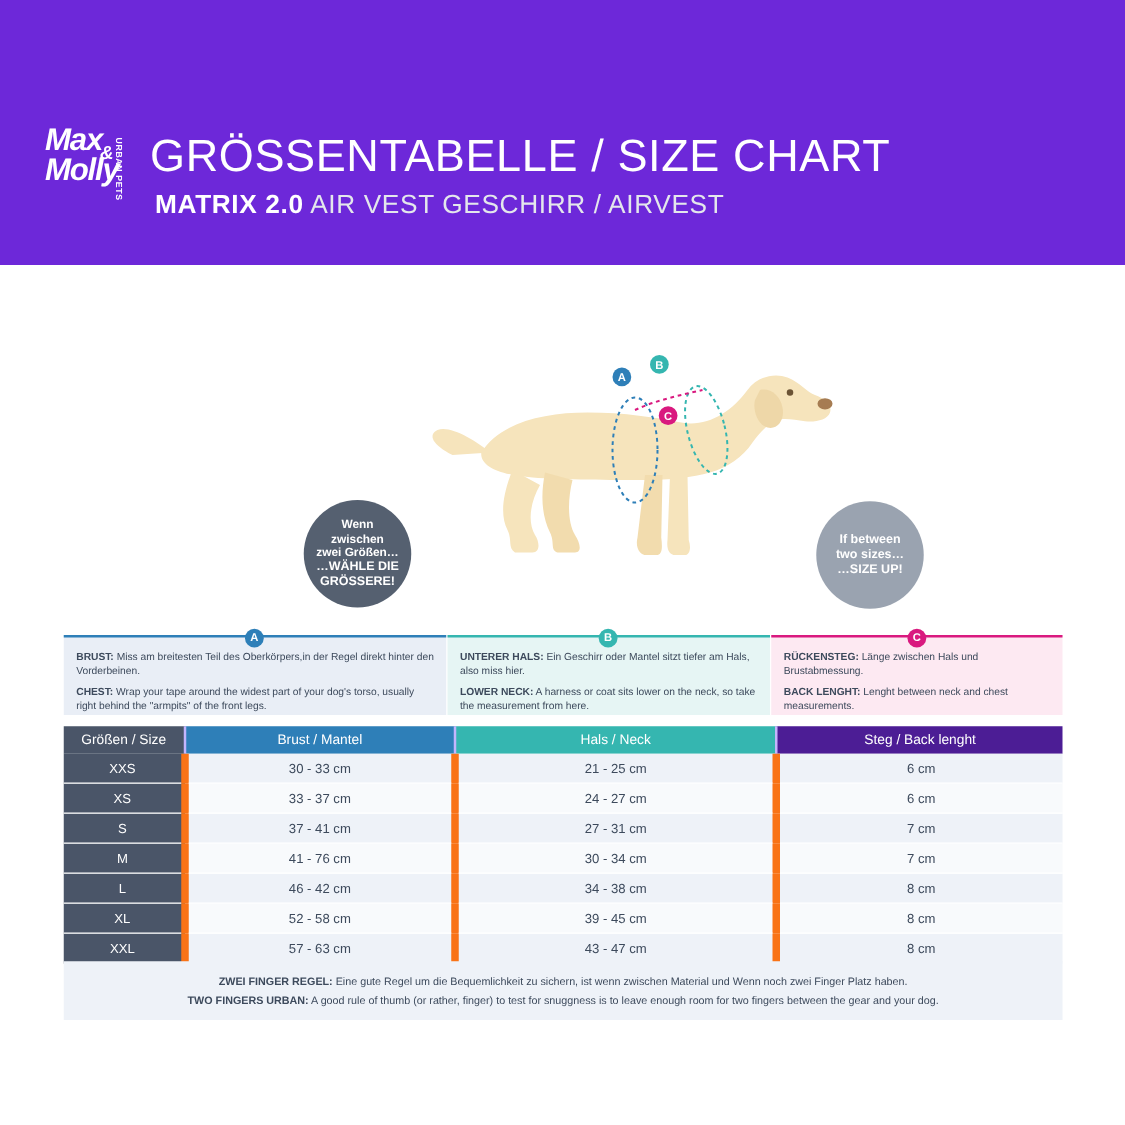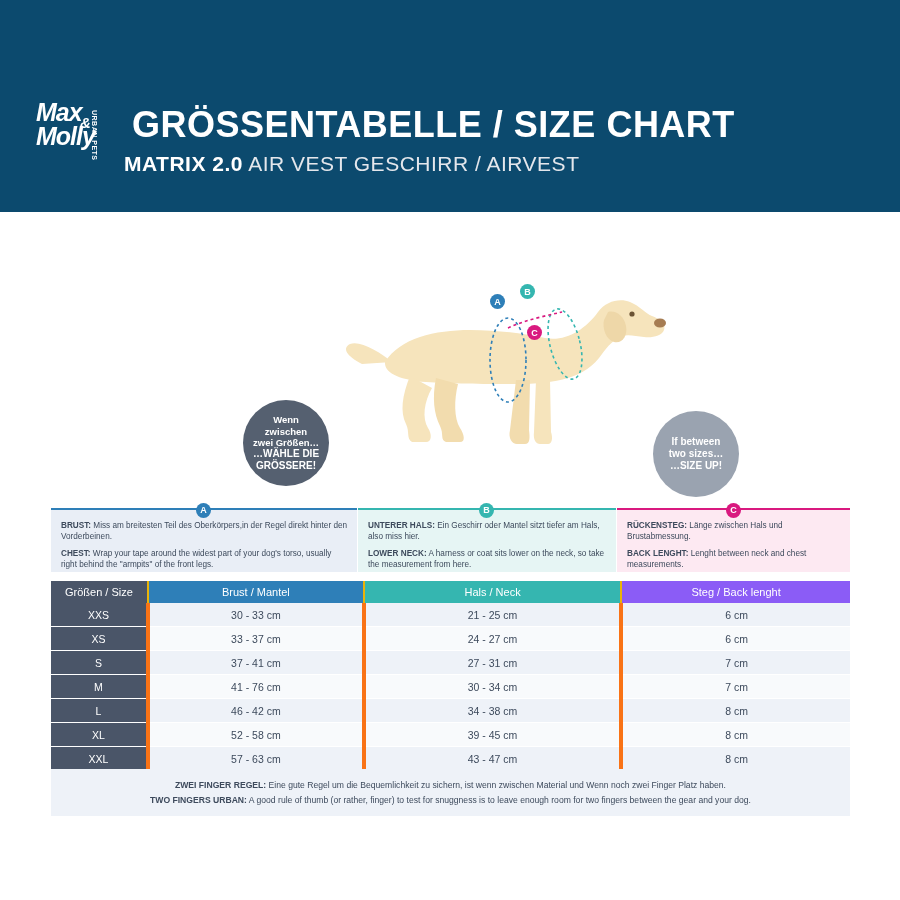--- a/index.html
+++ b/index.html
@@ -8,42 +8,42 @@
     background:#ffffff;
     font-family:"Liberation Sans", sans-serif;
     color:#3d4a5c;
     overflow:hidden;
   }
   .page{position:relative;width:900px;height:900px;}
 
   
   .header{
     position:absolute;left:0;top:0;width:900px;height:212px;
-    background:#0c4a6e;
+    background:#6d28d9;
   }
   .logo{
     position:absolute;left:36px;top:96px;width:80px;height:76px;
     color:#fff;
   }
   .logo .l1,.logo .l2{
     font-weight:bold;font-style:italic;letter-spacing:-1px;
   }
   .logo .l1{position:absolute;left:0;top:2px;font-size:25px;}
   .logo .l2{position:absolute;left:0;top:26px;font-size:25px;}
   .logo .amp{
     position:absolute;left:44px;top:18px;font-size:15px;font-weight:bold;font-style:italic;
   }
   .logo .urban{
     position:absolute;left:62px;top:14px;
     font-size:7px;font-weight:bold;letter-spacing:0.5px;
     transform:rotate(90deg);transform-origin:left top;white-space:nowrap;
   }
   .title{
-    position:absolute;left:132px;top:104px;
-    font-size:36px;font-weight:bold;letter-spacing:0.5px;color:#ffffff;
+    position:absolute;left:120px;top:104px;
+    font-size:36px;font-weight:normal;letter-spacing:0.5px;color:#ffffff;
     white-space:nowrap;
   }
   .subtitle{
     position:absolute;left:124px;top:152px;
     font-size:21px;color:#ffffff;letter-spacing:0.5px;white-space:nowrap;
   }
   .subtitle .b{font-weight:bold;}
   .subtitle .n{font-weight:normal;color:#e4e7ec;}
 
   
@@ -52,21 +52,21 @@
   .badge{
     position:absolute;border-radius:50%;
     display:flex;align-items:center;justify-content:center;
     text-align:center;color:#fff;line-height:1.18;
   }
   .badge-de{
     left:243px;top:188px;width:86px;height:86px;background:#556070;
     font-size:9.5px;font-weight:bold;
   }
   .badge-en{
-    left:653px;top:199px;width:86px;height:86px;background:#9aa3b0;
+    left:653px;top:189px;width:86px;height:86px;background:#9aa3b0;
     font-size:10px;font-weight:bold;
   }
   .badge .big{font-size:10px;}
 
   .dog-wrap{position:absolute;left:340px;top:60px;width:330px;height:220px;}
 
   .marker{
     position:absolute;width:15px;height:15px;border-radius:50%;
     color:#fff;font-size:9px;font-weight:bold;
     display:flex;align-items:center;justify-content:center;
@@ -94,28 +94,28 @@
   }
   .nb1{left:145px;background:#2e7fb8;}
   .nb2{left:121px;background:#35b6b0;}
   .nb3{left:109px;background:#d9197f;}
 
   
   .table{position:absolute;left:51px;top:581px;width:799px;}
   table{border-collapse:collapse;width:799px;font-size:10.5px;}
   thead th{
     color:#fff;font-weight:normal;font-size:11px;height:20px;
-    border-right:2px solid #eab308;
+    border-right:2px solid #c4b5fd;
   }
   .th-size{background:#4a5568;width:95px;}
   .th-chest{background:#2e7fb8;width:216px;}
   .th-neck{background:#35b6b0;width:258px;}
-  .th-back{background:#8b5cf6;width:230px;border-right:none;}
+  .th-back{background:#4c1d95;width:230px;border-right:none;}
   tbody td{
-    height:21px;text-align:center;border-right:4px solid #f97316;
+    height:21px;text-align:center;border-right:6px solid #f97316;
     border-bottom:1px solid #ffffff;color:#3d4a5c;
   }
   tbody td:last-child{border-right:none;}
   .c-size{background:#4a5568;color:#ffffff;}
   tbody tr:nth-child(odd) .c-data{background:#eef2f8;}
   tbody tr:nth-child(even) .c-data{background:#f8fafc;}
 
   
   .footer{
     position:absolute;left:51px;top:769px;width:799px;height:47px;

